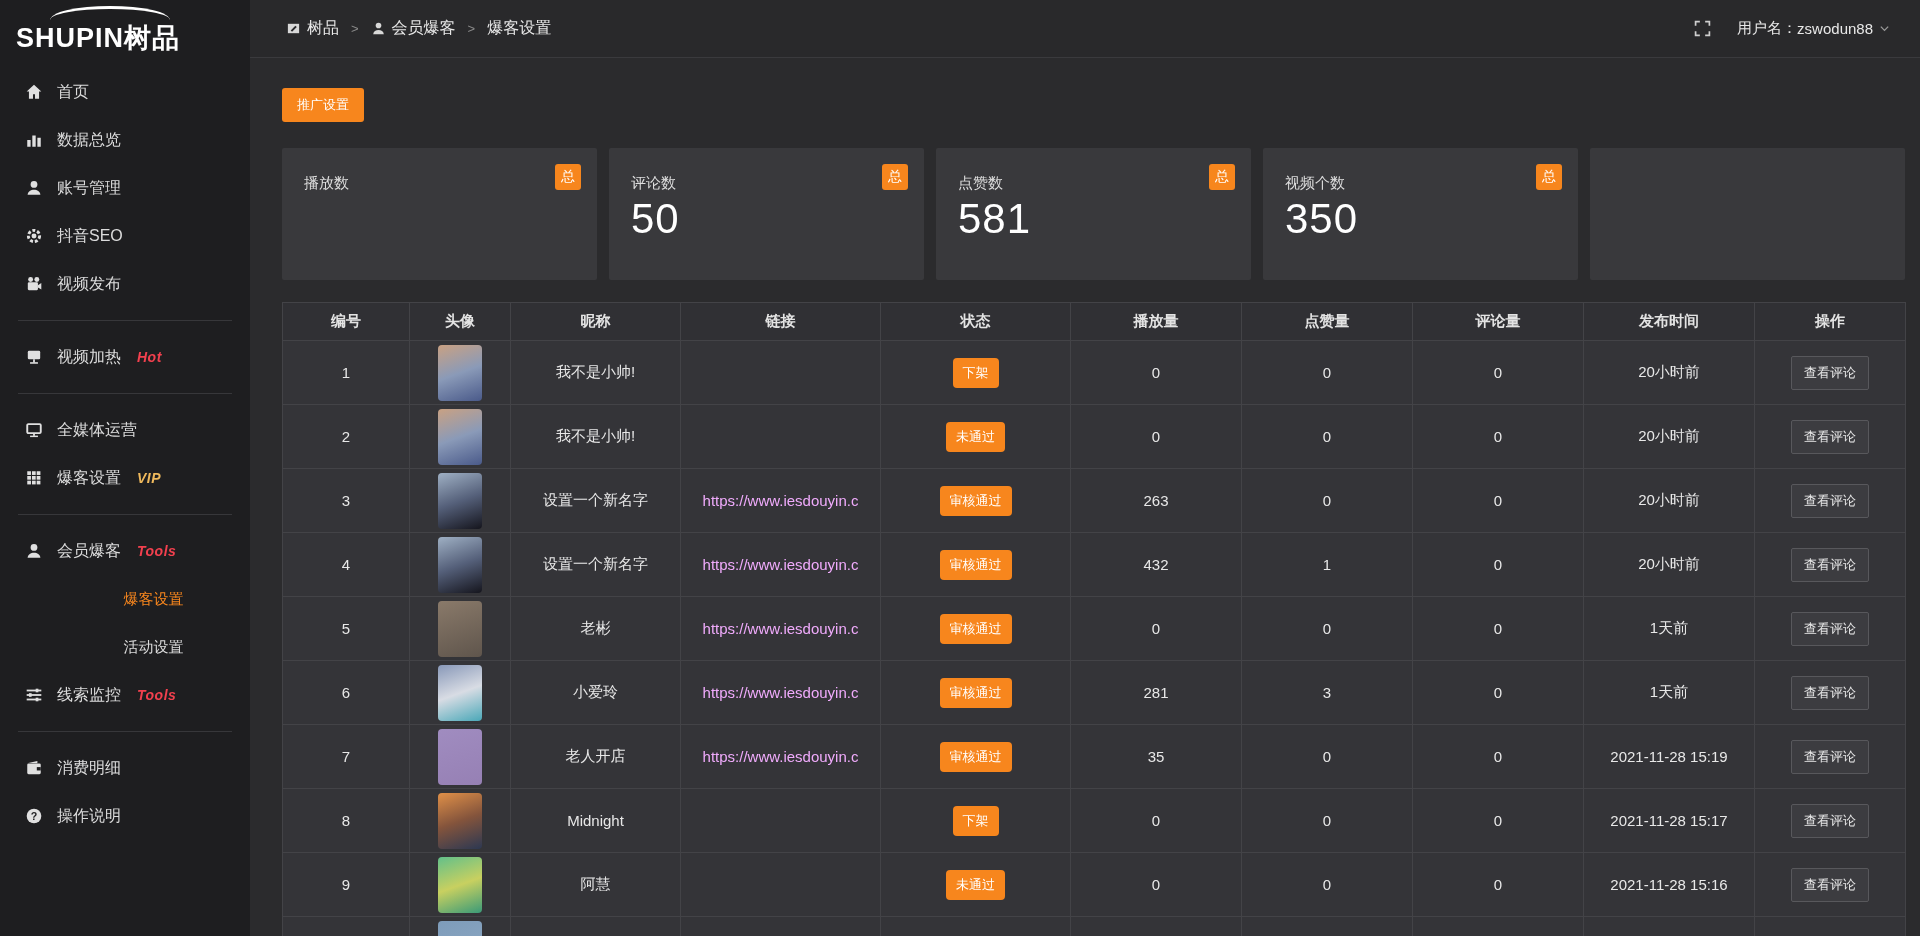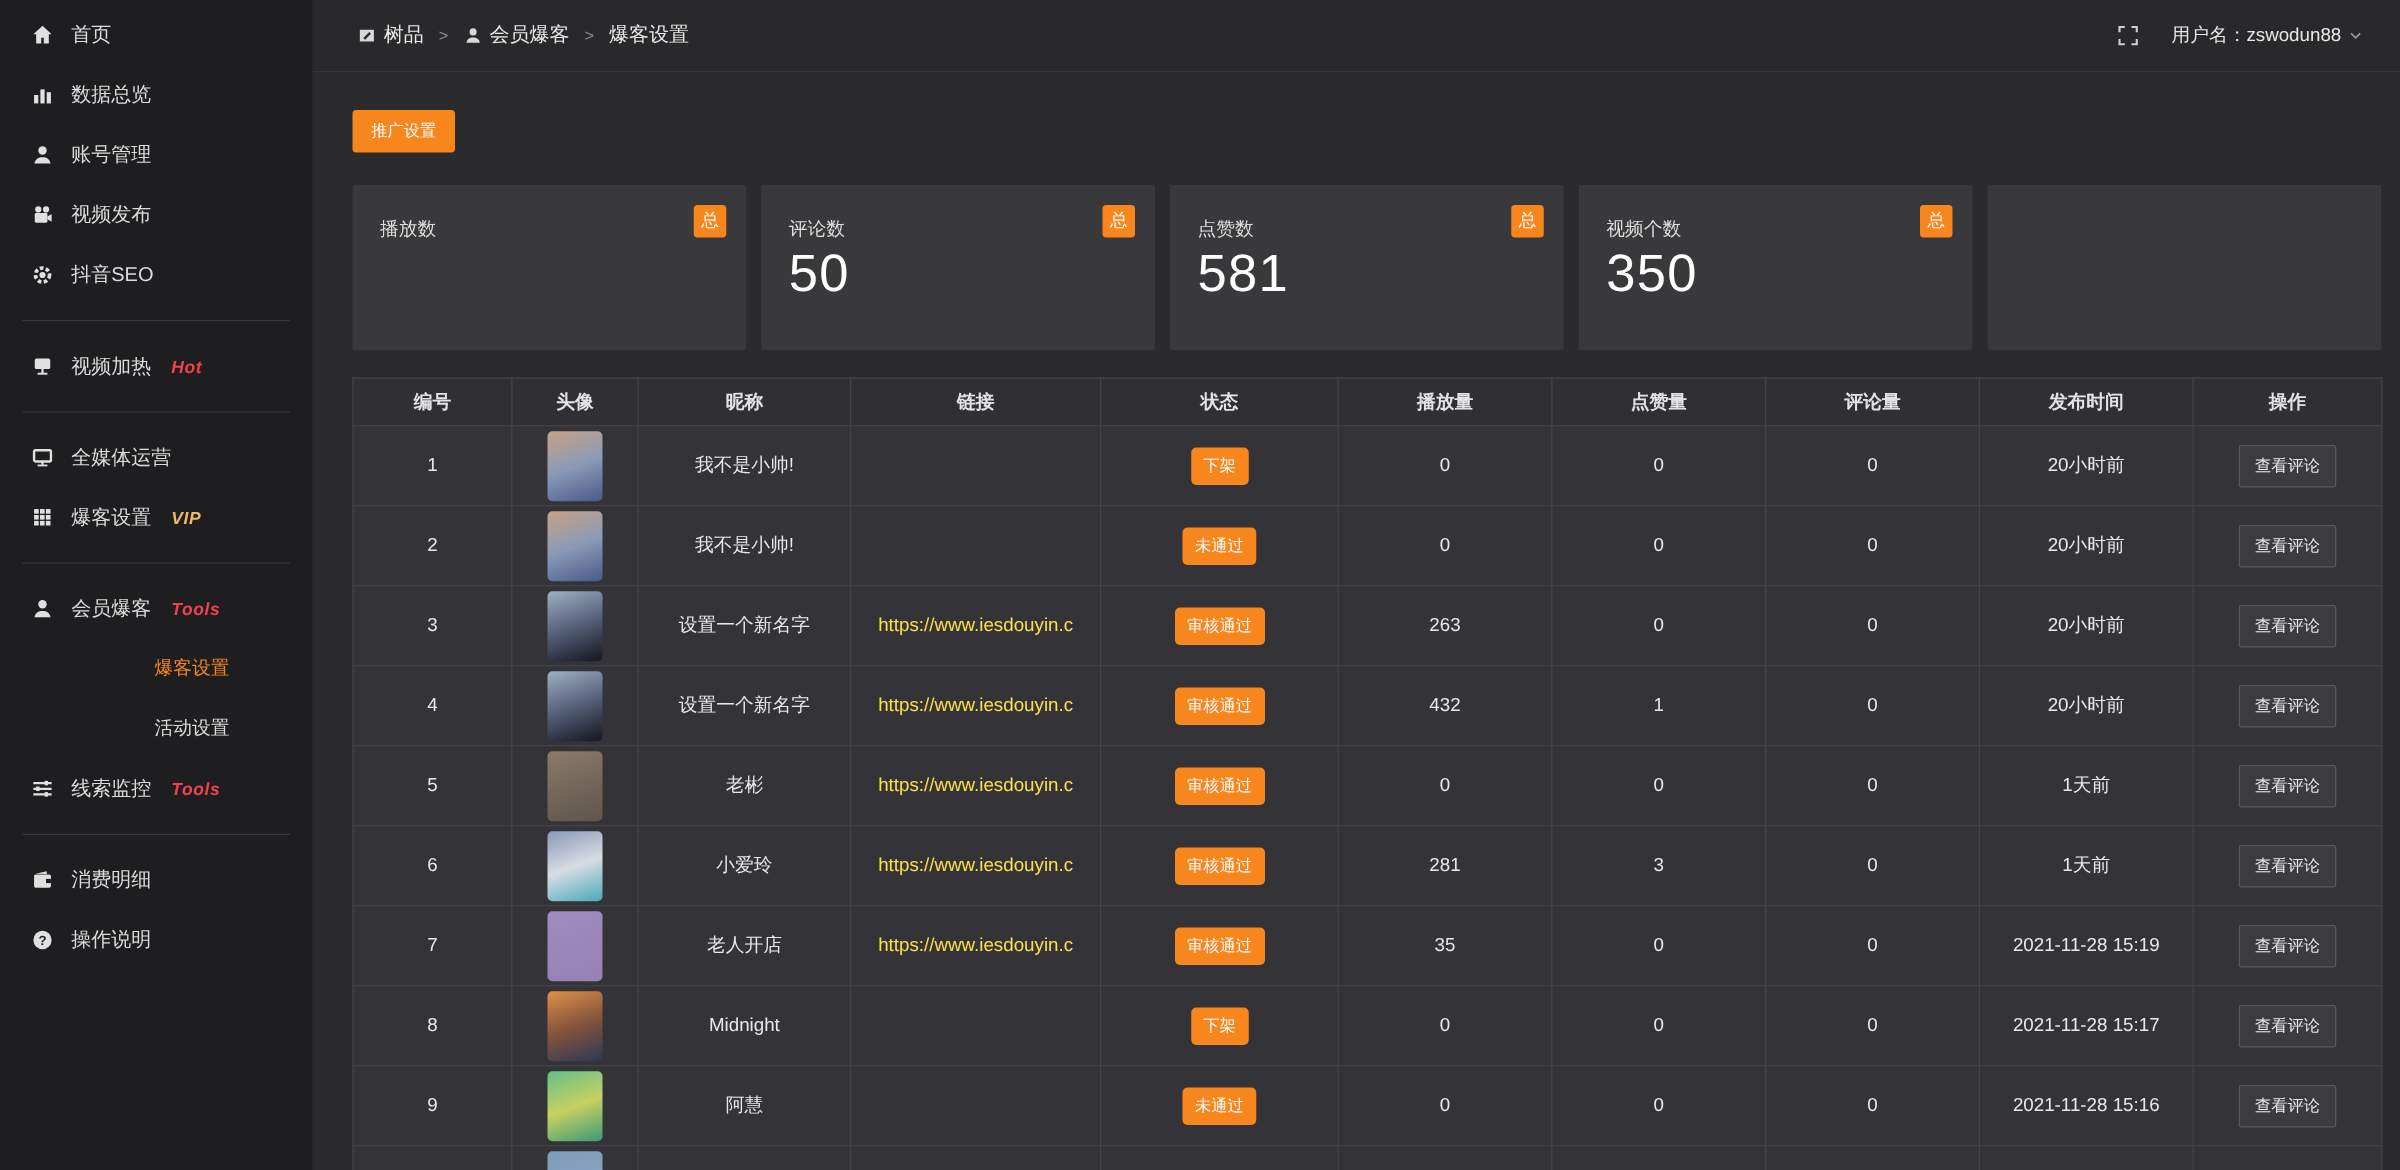--- a/index.html
+++ b/index.html
@@ -53,29 +53,33 @@
   .data-table { border-collapse:collapse; table-layout:fixed; width:1623px; margin-top:22px; background:#343438; }
   .data-table th { height:38px; background:#303034; font-size:15px; font-weight:700; color:#e3e3e3;
     border:1px solid #434347; }
   .data-table td { height:64px; text-align:center; font-size:15px; color:#e8e8e8;
     border:1px solid #434347; overflow:hidden; }
   .avatar { width:44px; height:56px; border-radius:4px; margin:0 auto; }
   .btn-status { display:inline-block; background:#f7861d; color:#fff; font-size:13px;
     padding:6px 10px; border-radius:4px; cursor:pointer; white-space:nowrap; }
   .btn-ghost { display:inline-block; border:1px solid #58585c; background:#3c3c40; color:#e8e8e8;
     font-size:13px; padding:7px 12px; border-radius:2px; cursor:pointer; white-space:nowrap; }
-  .vlink { color:#fde047; text-decoration:none; display:block; white-space:nowrap;
+  .vlink { color:#f0abfc; text-decoration:none; display:block; white-space:nowrap;
     overflow:hidden; padding:0 6px; cursor:pointer; }
 </style>
 </head>
 <body>
 
 <div class="app">
 
   <aside class="sidebar">
+    <div class="logo">
+      <div class="logo-arc"></div>
+      <span class="logo-text"><span>SHUPIN</span><span>树品</span></span>
+    </div>
     <div class="nav">
         <div class="nav-item">
           <span class="icon">
             <svg viewBox="0 0 16 16">
               <path d="M8 1.5L1.5 7.5H3.5V14h3.6v-4h1.8v4h3.6V7.5h2z" fill="#e0e0e0"></path>
             </svg>
           </span>
           <span class="nav-label">首页</span>
         </div>
         <div class="nav-item">
@@ -89,54 +93,54 @@
           <span class="nav-label">数据总览</span>
         </div>
         <div class="nav-item">
           <span class="icon">
             <svg viewBox="0 0 16 16">
               <circle cx="8" cy="4.8" r="3" fill="#e0e0e0"></circle>
               <path d="M2.3 14c.4-3 2.8-4.4 5.7-4.4s5.3 1.4 5.7 4.4z" fill="#e0e0e0"></path>
             </svg>
           </span>
           <span class="nav-label">账号管理</span>
+          <span class="chev">
+            <span class="icon">
+              <svg viewBox="0 0 12 12" fill="none" stroke="#9a9a9a" stroke-width="1.4">
+                <path d="M2 4l4 4 4-4"></path>
+              </svg>
+            </span>
+          </span>
+        </div>
+        <div class="nav-item">
+          <span class="icon">
+            <svg viewBox="0 0 16 16">
+              <circle cx="8" cy="8" r="5" fill="none" stroke="#e0e0e0" stroke-width="2.6" stroke-dasharray="2.6 1.7"></circle>
+              <circle cx="8" cy="8" r="2.2" fill="#e0e0e0"></circle>
+            </svg>
+          </span>
+          <span class="nav-label">抖音SEO</span>
           <span class="chev">
             <span class="icon">
               <svg viewBox="0 0 12 12" fill="none" stroke="#9a9a9a" stroke-width="1.4">
                 <path d="M2 4l4 4 4-4"></path>
               </svg>
             </span>
           </span>
         </div>
         <div class="nav-item">
           <span class="icon">
             <svg viewBox="0 0 16 16">
               <circle cx="5" cy="4" r="2.2" fill="#e0e0e0"></circle>
               <circle cx="10.5" cy="4" r="2.2" fill="#e0e0e0"></circle>
               <rect x="2.5" y="6.5" width="9" height="7" rx="1" fill="#e0e0e0"></rect>
               <path d="M11.5 9l3-1.8v5.6l-3-1.8z" fill="#e0e0e0"></path>
             </svg>
           </span>
           <span class="nav-label">视频发布</span>
-          <span class="chev">
-            <span class="icon">
-              <svg viewBox="0 0 12 12" fill="none" stroke="#9a9a9a" stroke-width="1.4">
-                <path d="M2 4l4 4 4-4"></path>
-              </svg>
-            </span>
-          </span>
-        </div>
-        <div class="nav-item">
-          <span class="icon">
-            <svg viewBox="0 0 16 16">
-              <circle cx="8" cy="8" r="5" fill="none" stroke="#e0e0e0" stroke-width="2.6" stroke-dasharray="2.6 1.7"></circle>
-              <circle cx="8" cy="8" r="2.2" fill="#e0e0e0"></circle>
-            </svg>
-          </span>
-          <span class="nav-label">抖音SEO</span>
           <span class="chev">
             <span class="icon">
               <svg viewBox="0 0 12 12" fill="none" stroke="#9a9a9a" stroke-width="1.4">
                 <path d="M2 4l4 4 4-4"></path>
               </svg>
             </span>
           </span>
         </div>
         <div class="divider"></div>
         <div class="nav-item">

